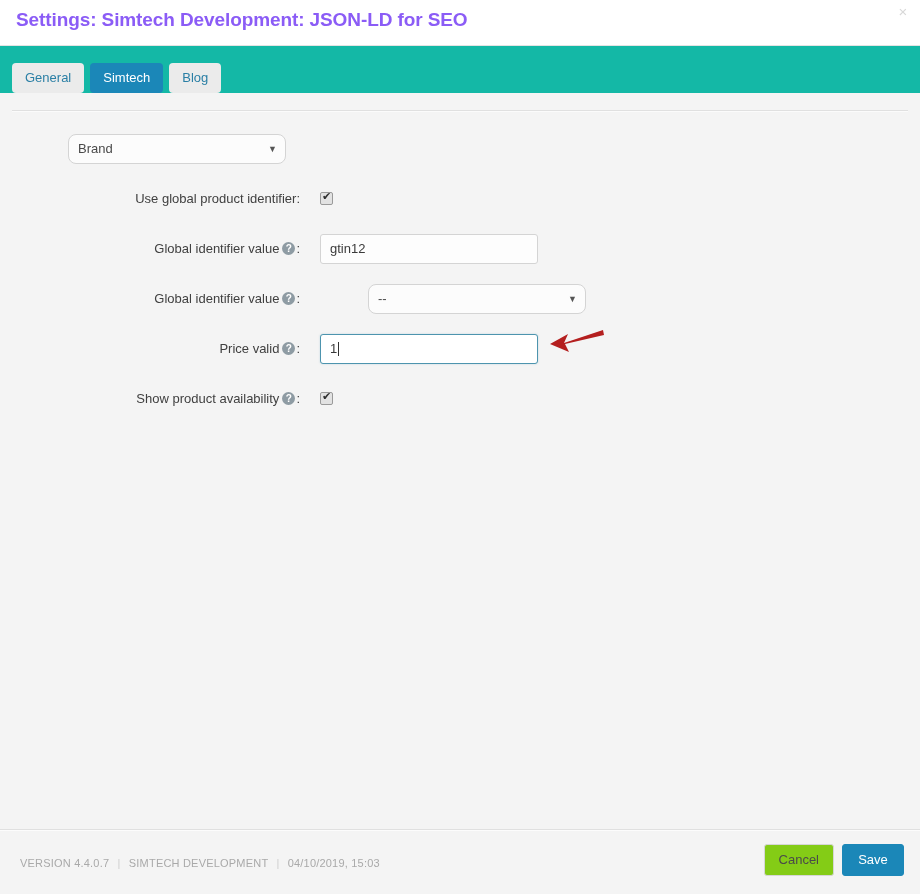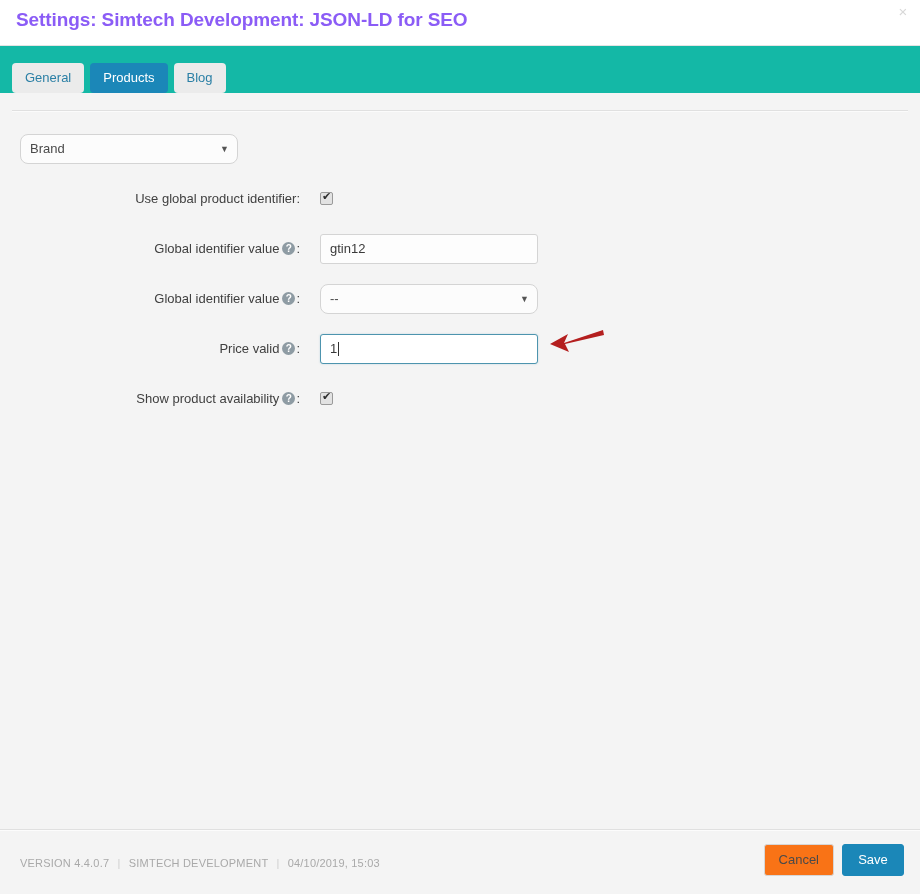--- a/index.html
+++ b/index.html
@@ -159,20 +159,21 @@
 
   .select-box {
     position: relative;
     width: 218px;
     height: 30px;
     box-sizing: border-box;
     border: 1px solid #d4d4d4;
     border-radius: 8px;
     background: #fcfcfc;
     cursor: pointer;
+    margin-left: 48px;
   }
   .select-box .sel-value {
     position: absolute;
     left: 9px;
     top: 0;
     line-height: 28px;
     font-size: 13px;
     color: #4a4a4a;
   }
   .select-box .chevron-down-icon {
@@ -257,21 +258,21 @@
     border-radius: 3px;
     font-size: 13px;
     font-family: "Liberation Sans", sans-serif;
     cursor: pointer;
     line-height: 30px;
     text-align: center;
     box-sizing: border-box;
     user-select: none;
   }
   .btn-cancel {
-    background: #f97316;
+    background: #84cc16;
     border: 1px solid #d6d6d6;
     color: #4a4a4a;
     margin-left: 24px;
   }
   .btn-save {
     background: #1b87b8;
     border: 1px solid #1b87b8;
     color: #ffffff;
   }
 </style>
@@ -279,21 +280,21 @@
 <body>
 
 <div class="dialog-header">
   <div class="dialog-title">Settings: Simtech Development: JSON-LD for SEO</div>
   <div class="close-icon">×</div>
 </div>
 
 <div class="tabs-wrap">
   <div class="tabs">
     <div class="tab">General</div>
-    <div class="tab active">Products</div>
+    <div class="tab active">Simtech</div>
     <div class="tab">Blog</div>
   </div>
 </div>
 <div class="tabs-divider"></div>
 
 <div class="form-body">
 
   <div class="form-row">
     <div class="control-cell">
       <div class="select-box">

